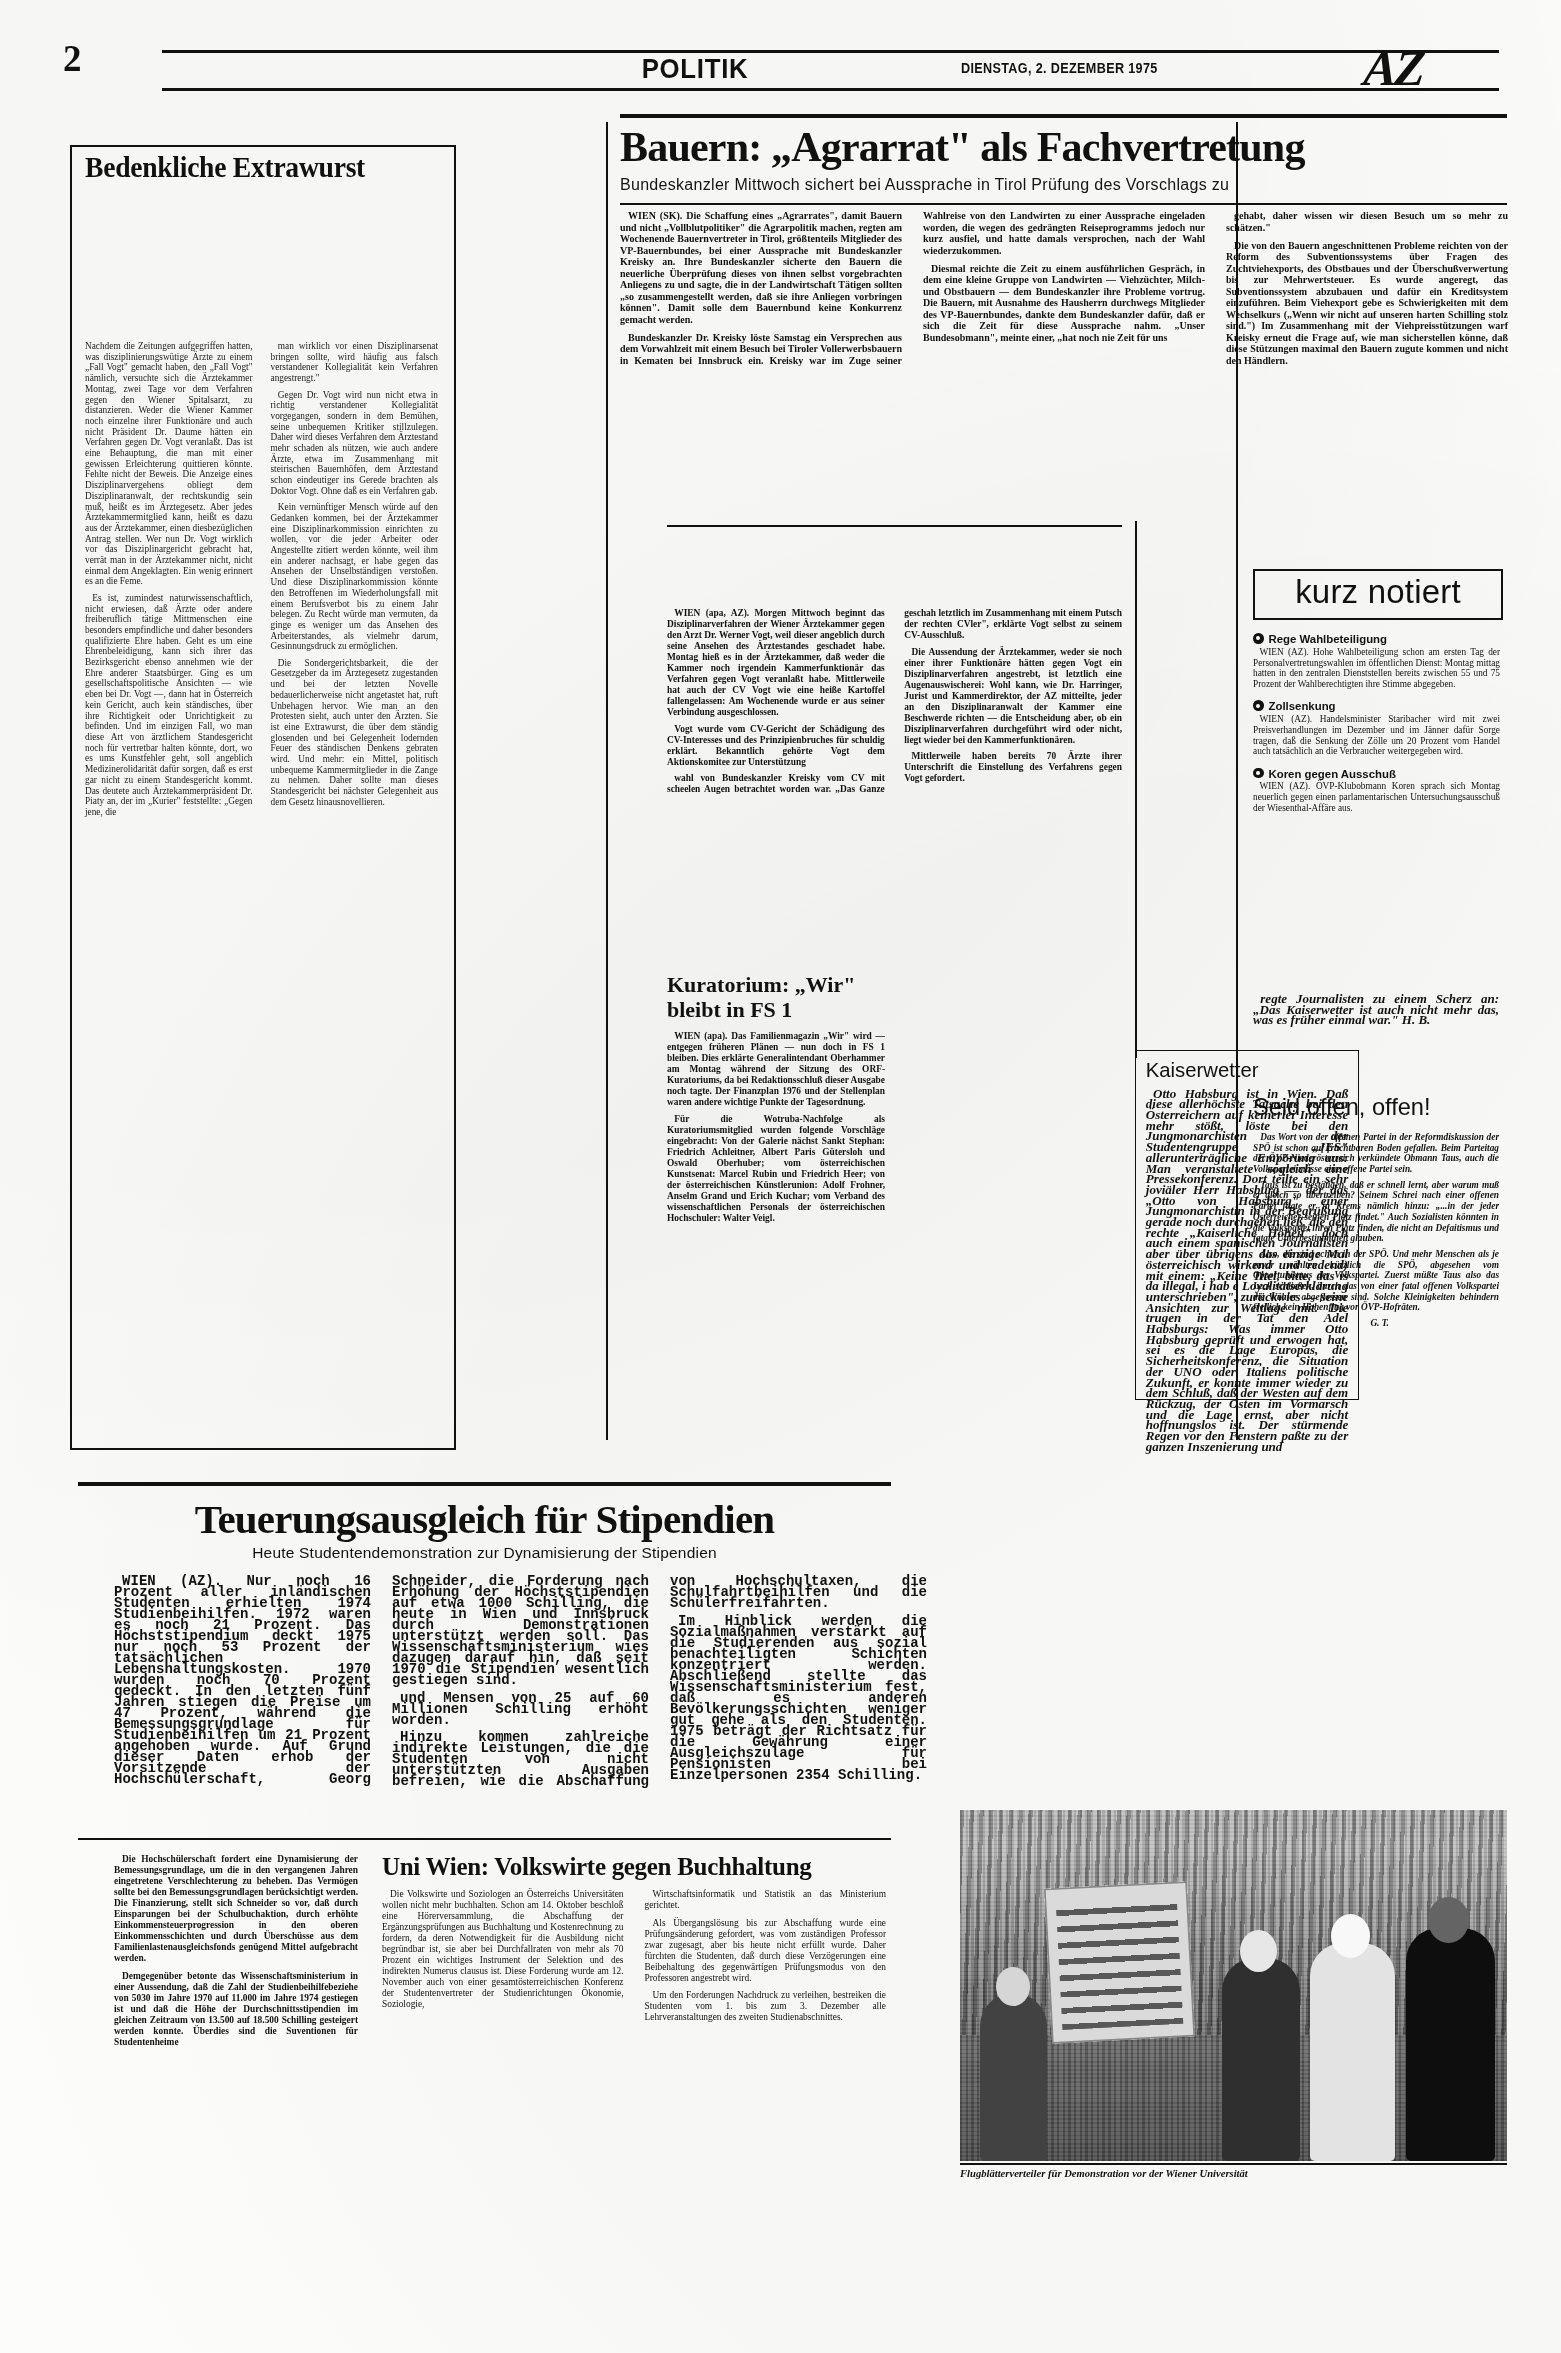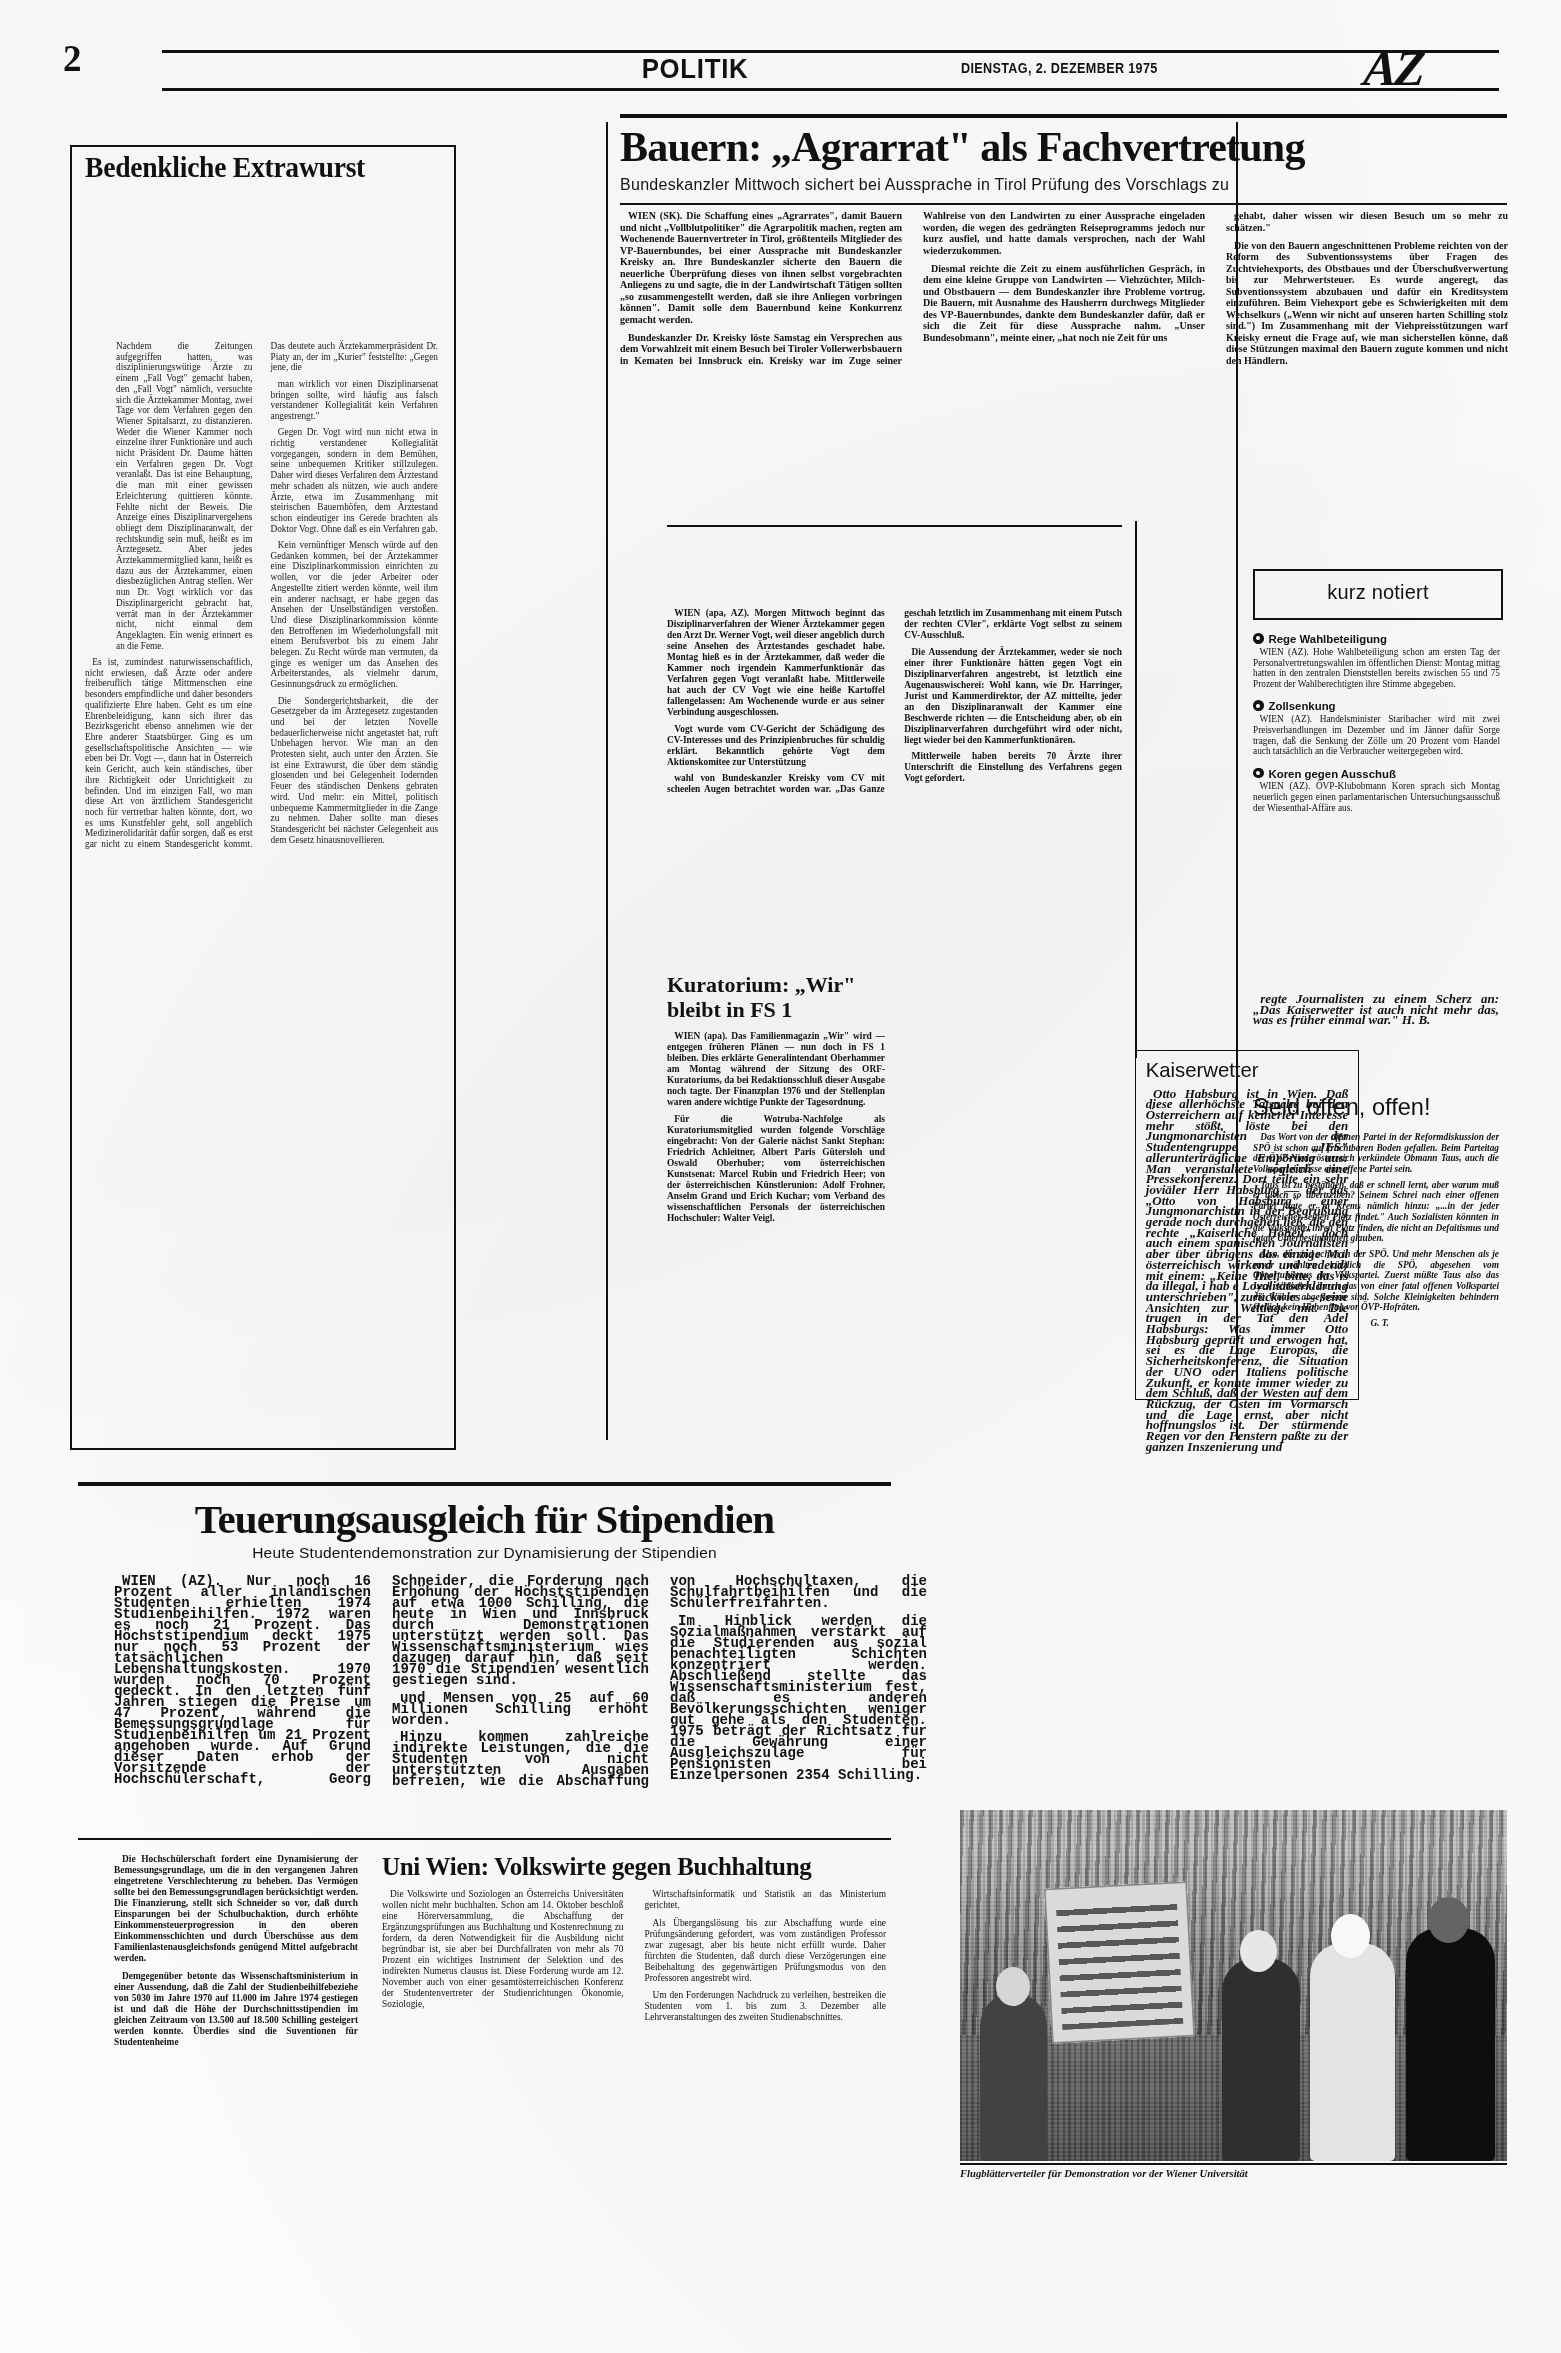--- a/index.html
+++ b/index.html
@@ -48,21 +48,21 @@
 
   
   .body-col{
     font-family:"Liberation Serif",serif;
     font-size:9.3px;line-height:10.7px;
     text-align:justify;
     hyphens:auto;
     color:#1a1a1a;
   }
   .body-col p{margin:0 0 5.7px 0;text-indent:7.3px;}
-  .body-col p.noind{text-indent:0;margin-left:31px;}
+  .body-col p.noind{text-indent:0;}
 
   
   .komm-box{
     position:absolute;left:70px;top:145px;width:382px;height:1301px;
     border:2.4px solid #111;background:transparent;
   }
   .komm-head{position:relative;height:124px;}
   .komm-photo{
     position:absolute;left:21px;top:11.4px;width:94px;height:99px;
     background:#151515;
@@ -160,21 +160,21 @@
   }
   .kaiser-txt p{margin:0 0 4.9px 0;text-indent:7.3px;}
 
   
   .kn-box{
     position:absolute;left:1253px;top:569px;width:246px;height:47px;
     border:2.4px solid #111;
   }
   .kn-box span{
     display:block;text-align:center;line-height:42px;
-    font-family:"Liberation Sans",sans-serif;font-size:20px;letter-spacing:0.2px;
+    font-family:"Liberation Sans",sans-serif;font-size:33px;letter-spacing:0.2px;
   }
   .kn-list{
     position:absolute;left:1253px;top:633px;width:247px;height:423px;
     font-family:"Liberation Serif",serif;
     font-size:9.3px;line-height:10.7px;text-align:justify;hyphens:auto;
   }
   .kn-item{margin-bottom:10.6px;}
   .kn-title{
     font-family:"Liberation Sans",sans-serif;font-weight:700;font-size:11.4px;
     display:block;margin-bottom:2.4px;

